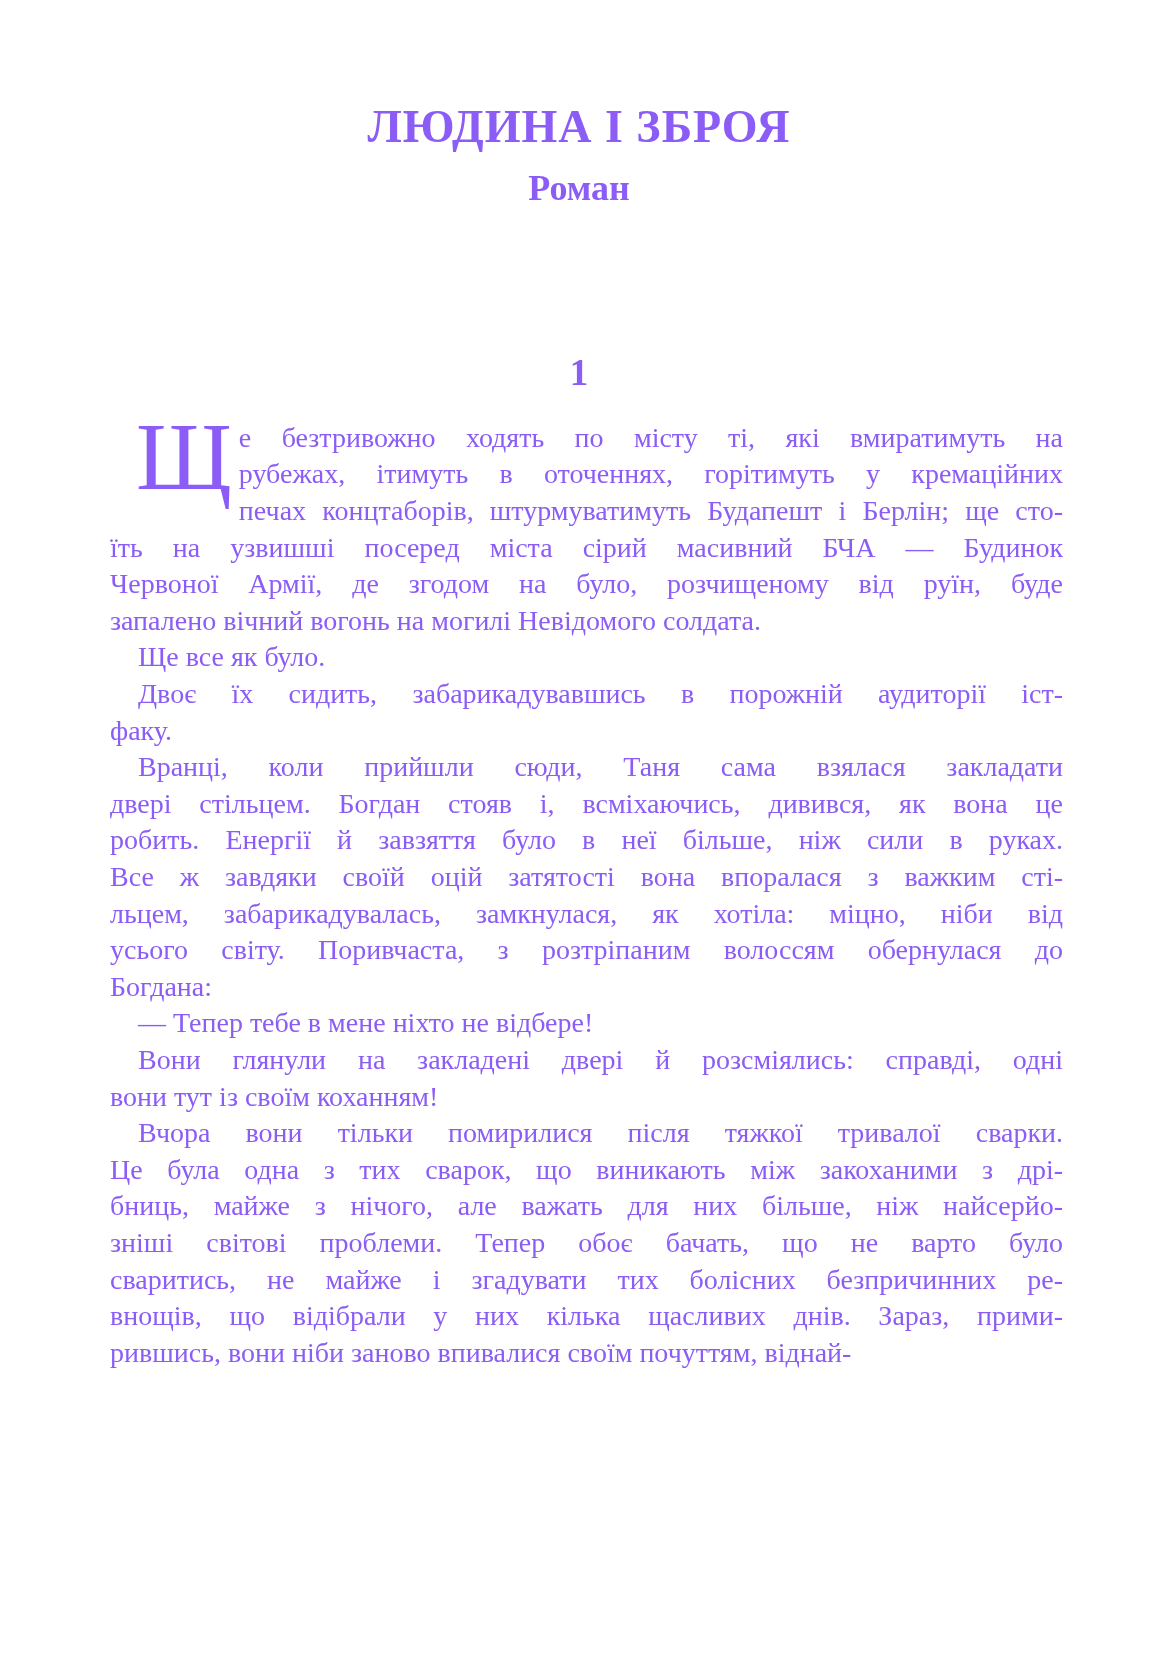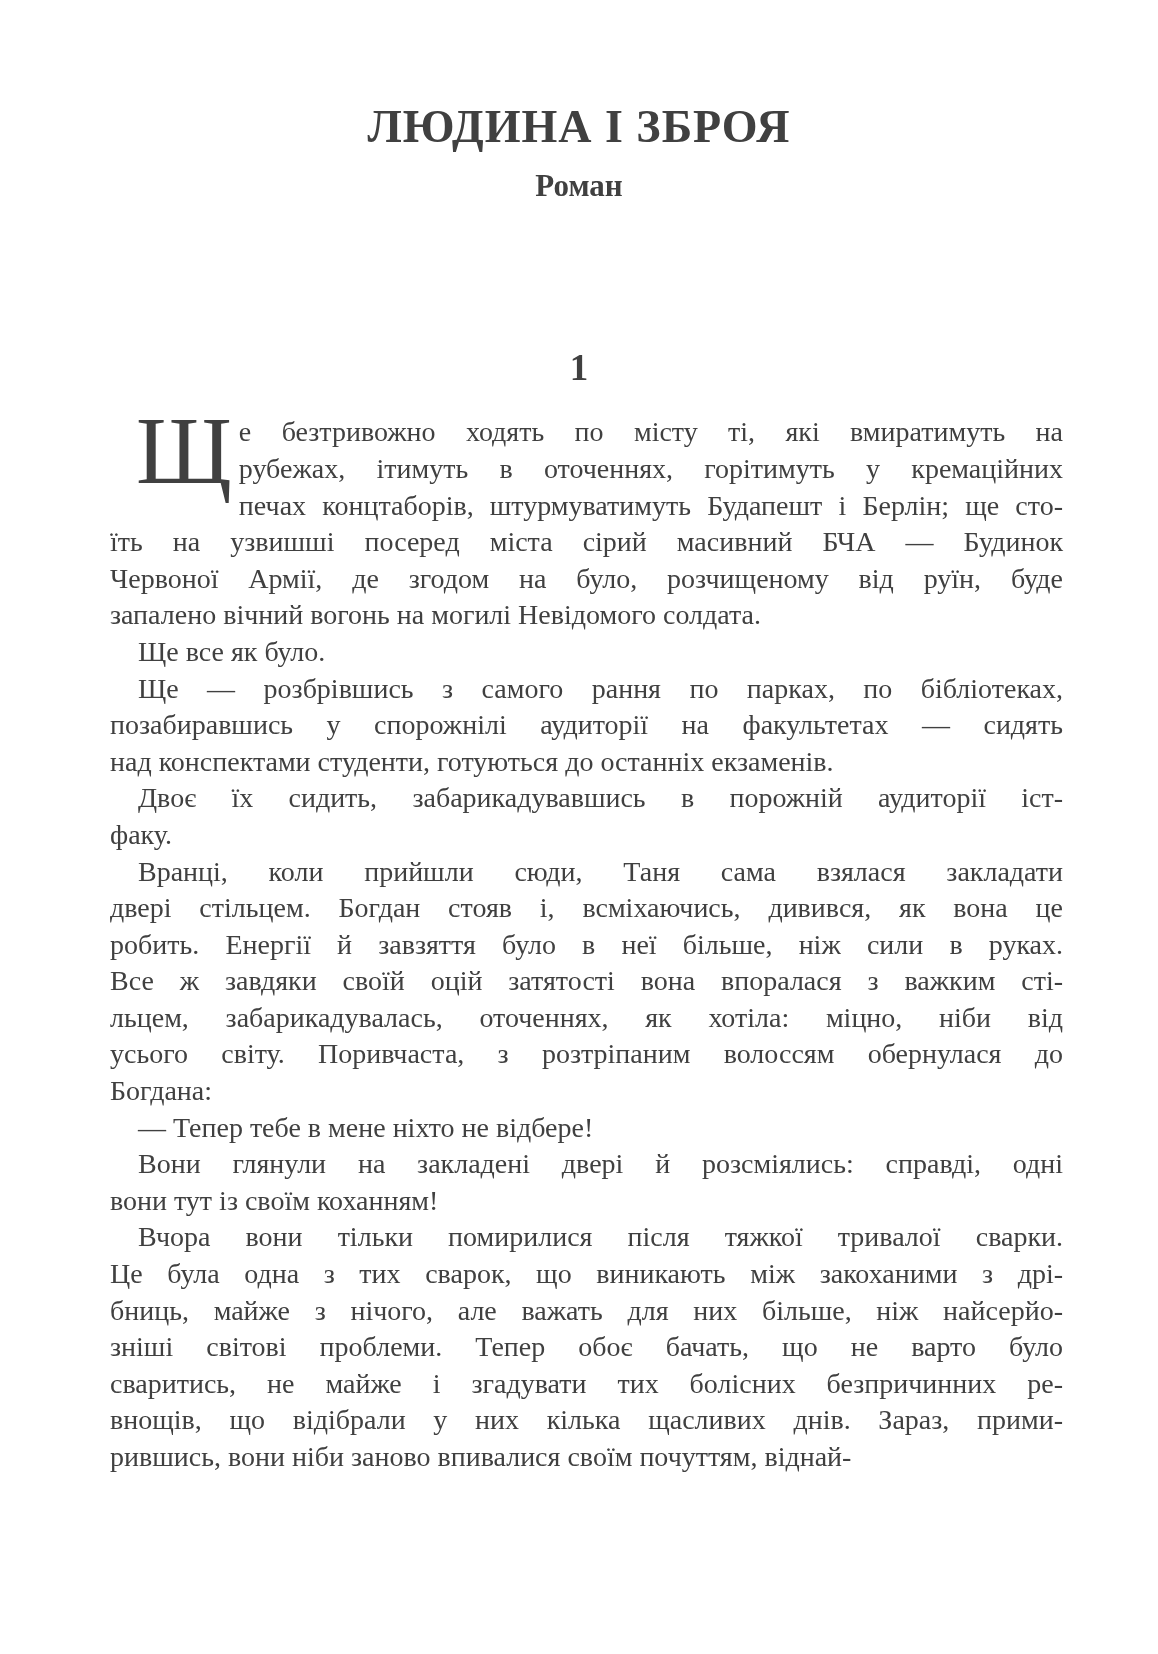--- a/index.html
+++ b/index.html
@@ -5,38 +5,38 @@
   html, body { margin: 0; padding: 0; }
   body {
     width: 1158px; height: 1654px;
     background: #ffffff;
     font-family: "Liberation Serif", "DejaVu Serif", serif;
   }
   .page {
     position: relative;
     width: 1158px; height: 1654px;
     background: #ffffff;
-    color: #404040;
+    color: #8b5cf6;
     overflow: hidden;
   }
   .title {
     margin: 0;
     padding-top: 102px;
     text-align: center;
     font-weight: bold;
     font-size: 46px;
     line-height: 1.1;
     letter-spacing: 1px;
   }
   .subtitle {
     margin: 0;
     padding-top: 16px;
     text-align: center;
     font-weight: bold;
-    font-size: 31px;
+    font-size: 36px;
     line-height: 1.1;
   }
   .chapter-number {
     margin: 0;
     padding-top: 145px;
     text-align: center;
     font-weight: bold;
     font-size: 37px;
     line-height: 1.1;
   }
@@ -78,34 +78,29 @@
         <div class="line">рубежах, ітимуть в оточеннях, горітимуть у кремаційних</div>
         <div class="line">печах концтаборів, штурмуватимуть Будапешт і Берлін; ще сто-</div>
         <div class="line">їть на узвишші посеред міста сірий масивний БЧА — Будинок</div>
         <div class="line">Червоної Армії, де згодом на було, розчищеному від руїн, буде</div>
         <div class="line last">запалено вічний вогонь на могилі Невідомого солдата.</div>
       </div>
       <div class="para indent">
         <div class="line first last">Ще все як було.</div>
       </div>
       <div class="para indent">
-        <div class="line first">Ще — розбрівшись з самого рання по парках, по бібліотеках,</div>
-        <div class="line">позабиравшись у спорожнілі аудиторії на факультетах — сидять</div>
-        <div class="line last">над конспектами студенти, готуються до останніх екзаменів.</div>
-      </div>
-      <div class="para indent">
         <div class="line first">Двоє їх сидить, забарикадувавшись в порожній аудиторії іст-</div>
         <div class="line last">факу.</div>
       </div>
       <div class="para indent">
         <div class="line first">Вранці, коли прийшли сюди, Таня сама взялася закладати</div>
         <div class="line">двері стільцем. Богдан стояв і, всміхаючись, дивився, як вона це</div>
         <div class="line">робить. Енергії й завзяття було в неї більше, ніж сили в руках.</div>
         <div class="line">Все ж завдяки своїй оцій затятості вона впоралася з важким сті-</div>
-        <div class="line">льцем, забарикадувалась, оточеннях, як хотіла: міцно, ніби від</div>
+        <div class="line">льцем, забарикадувалась, замкнулася, як хотіла: міцно, ніби від</div>
         <div class="line">усього світу. Поривчаста, з розтріпаним волоссям обернулася до</div>
         <div class="line last">Богдана:</div>
       </div>
       <div class="para indent">
         <div class="line first last">— Тепер тебе в мене ніхто не відбере!</div>
       </div>
       <div class="para indent">
         <div class="line first">Вони глянули на закладені двері й розсміялись: справді, одні</div>
         <div class="line last">вони тут із своїм коханням!</div>
       </div>

